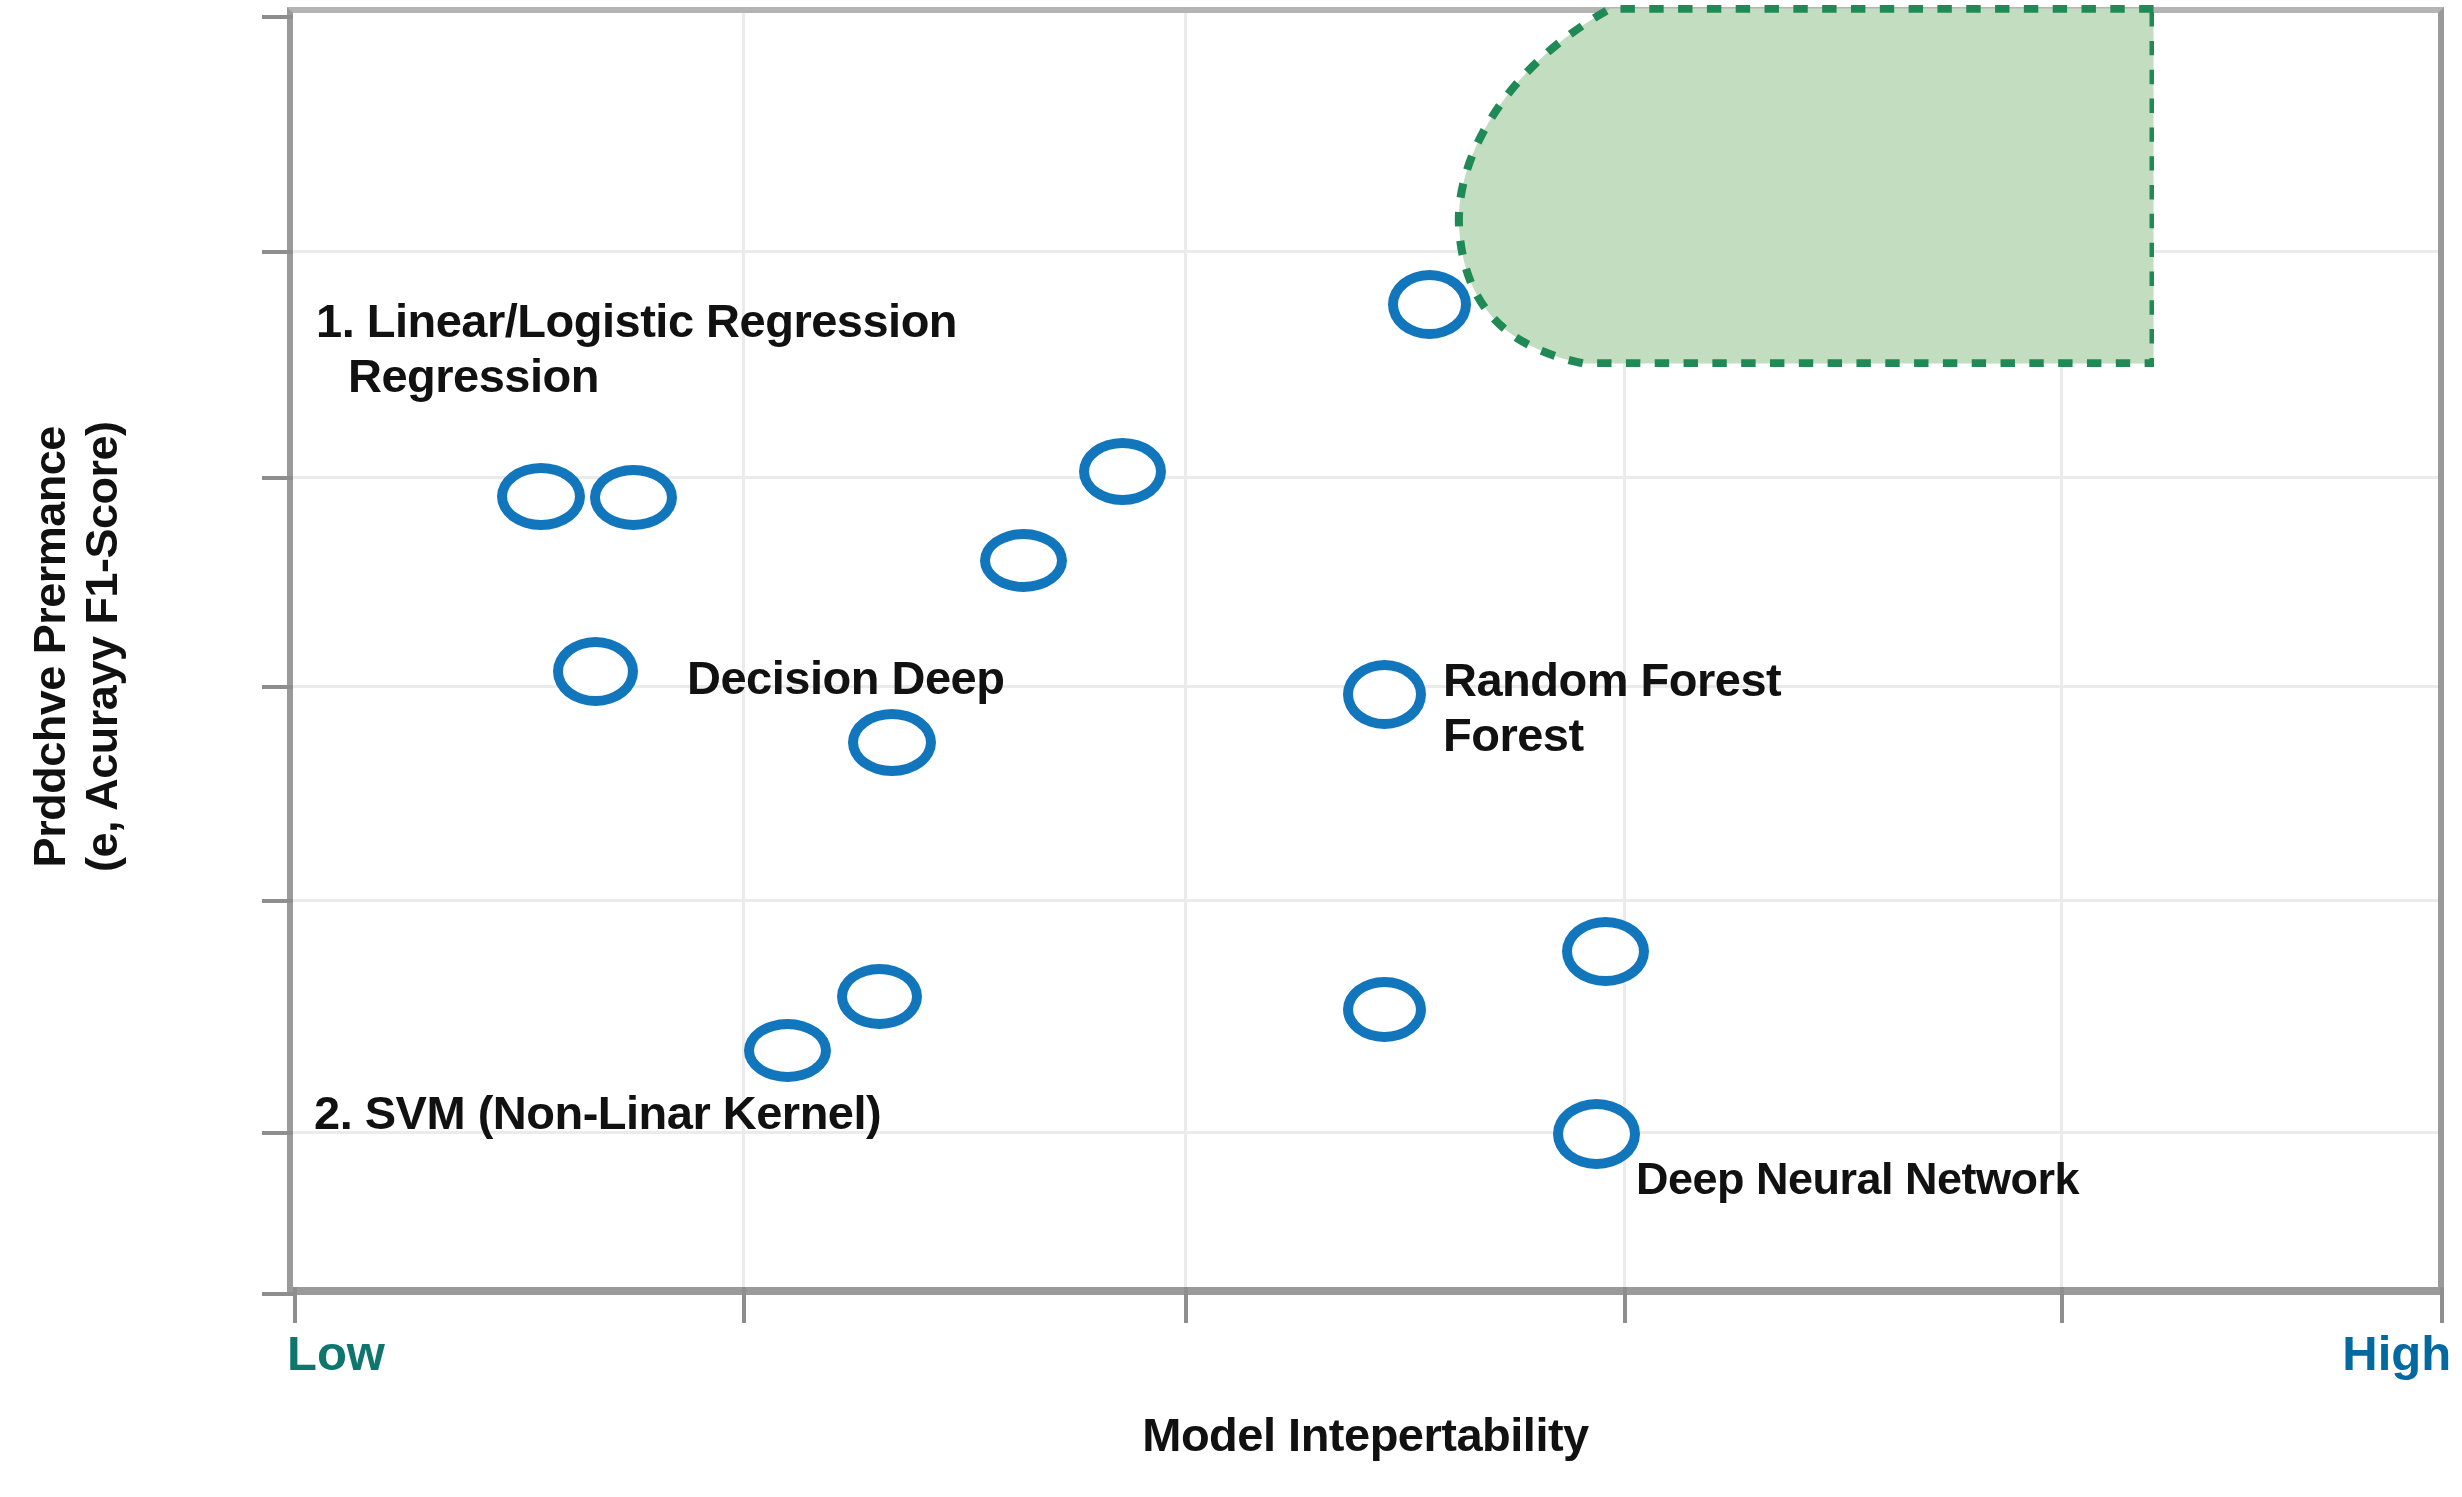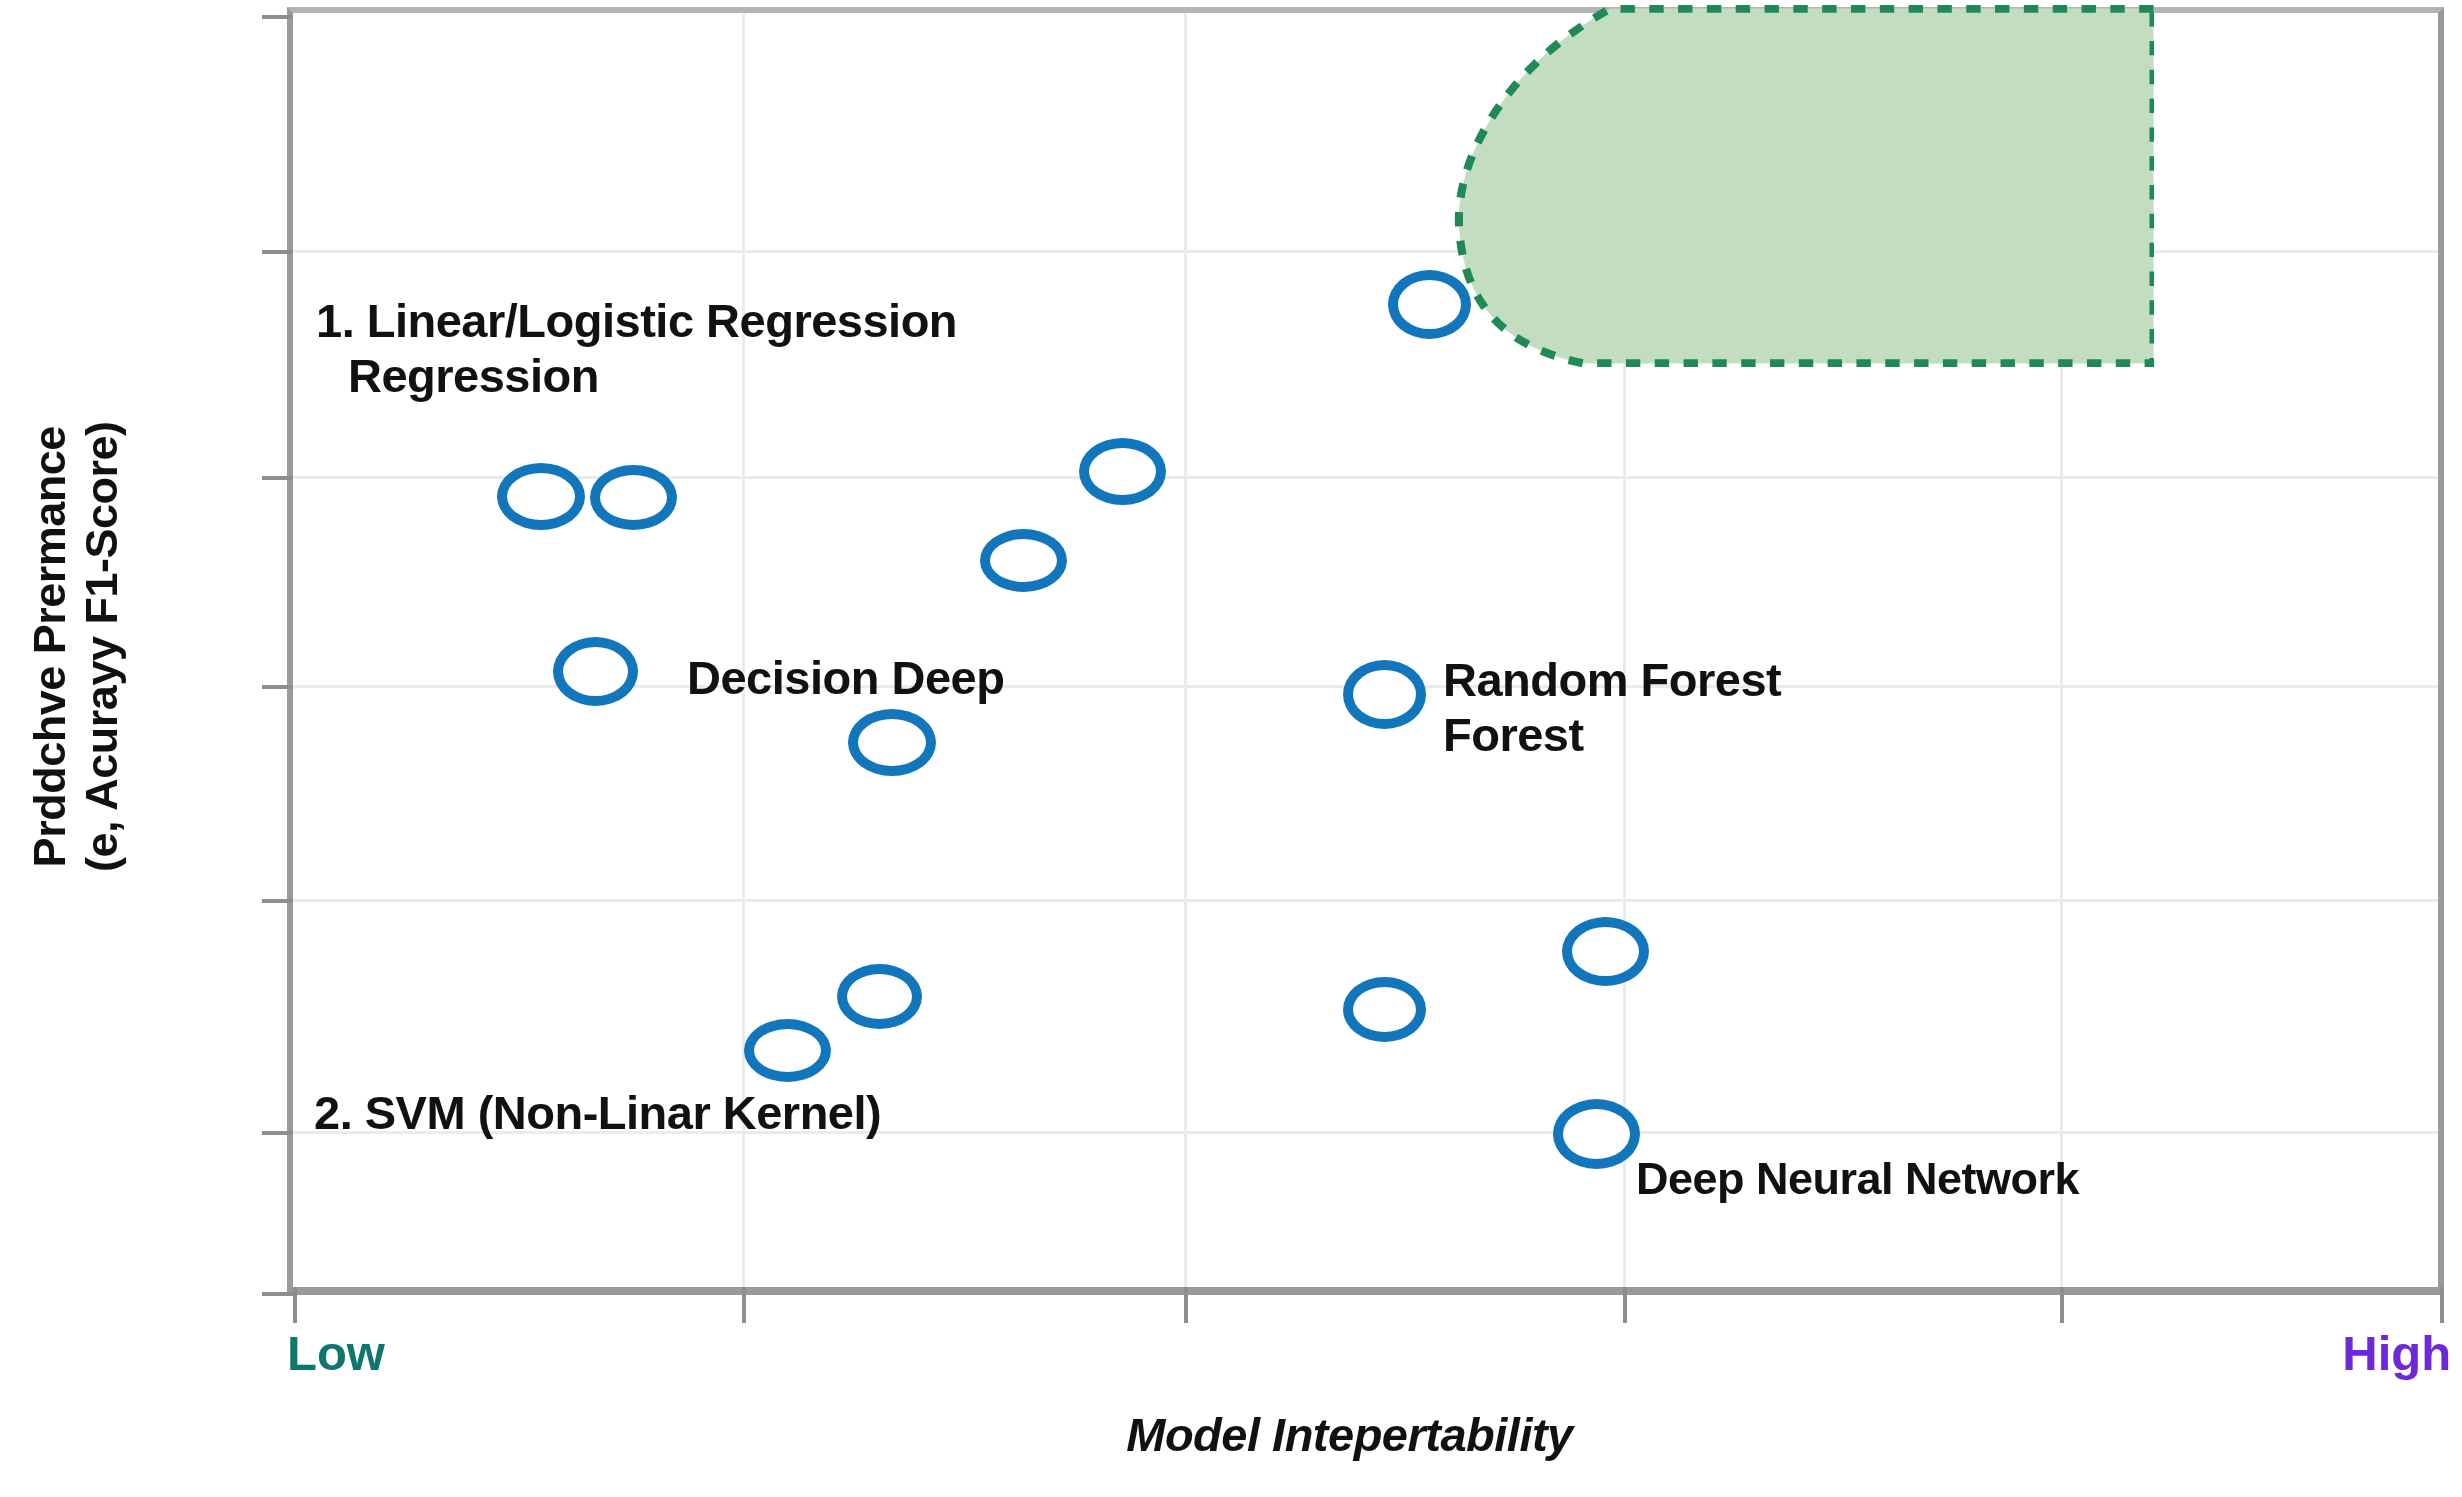--- a/index.html
+++ b/index.html
@@ -36,46 +36,45 @@
     color: #111111;
     line-height: 1.15;
     letter-spacing: -0.5px;
     white-space: nowrap;
   }
   .y-axis-title .l1 { display:block; }
   .y-axis-title .l2 { display:block; }
 
   .x-axis-title {
     position: absolute;
-    left: 271px;
+    left: 287px;
     top: 1407px;
     width: 2157px;
     text-align: center;
     font-size: 47px;
     font-weight: bold;
     color: #111111;
     letter-spacing: -0.5px;
-    font-style: italic;
   }
 
   .x-tick-low {
     position: absolute;
     left: 287px;
     top: 1325px;
     font-size: 49px;
     font-weight: bold;
     color: #0f766e;
   }
   .x-tick-high {
     position: absolute;
     right: 10.8px;
     top: 1325px;
     font-size: 49px;
     font-weight: bold;
-    color: #6d28d9;
+    color: #0369a1;
   }
 
   
   #plot {
     position: absolute;
     left: 287px;
     top: 7.2px;
     width: 2157px;
     height: 1288px;
     border-left: 6.3px solid #9a9a9a;

